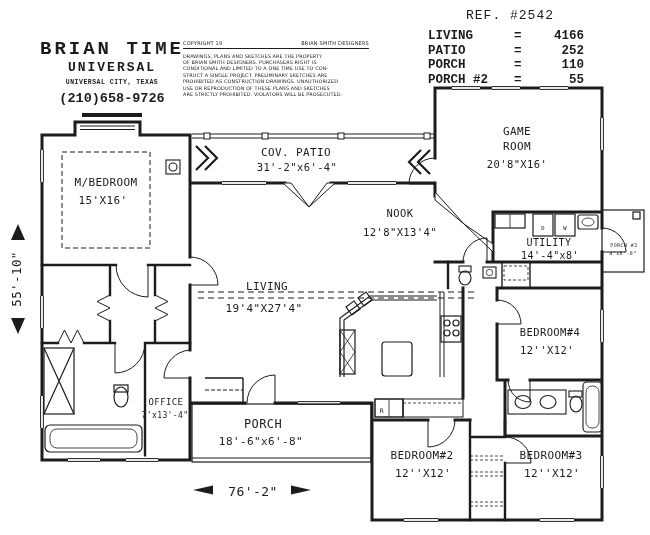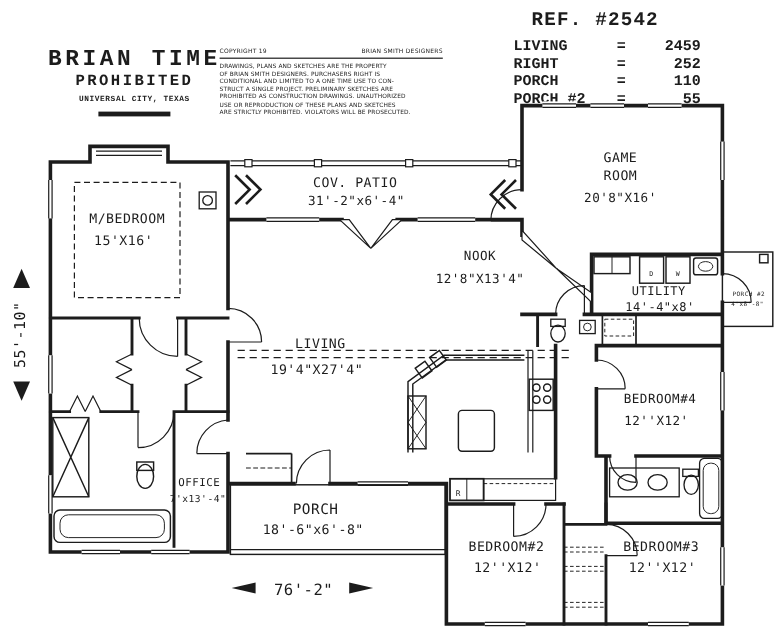--- a/index.html
+++ b/index.html
@@ -10,39 +10,40 @@
   .tb-name{font-size:19px;font-weight:bold;letter-spacing:3px;line-height:22px;white-space:nowrap;}
   .tb-sub{font-size:13px;font-weight:bold;letter-spacing:2px;line-height:16px;}
   .tb-city{font-size:6.5px;font-weight:bold;letter-spacing:.5px;line-height:9px;margin-top:2px;}
   .tb-phone{font-size:13.5px;font-weight:bold;line-height:17px;margin-top:3px;white-space:nowrap;}
   .tb-rule{width:60px;height:4px;background:#1c1c1c;margin:6px auto 0 auto;}
   .copyblock{position:absolute;left:183px;top:40px;width:186px;font-family:"DejaVu Sans",sans-serif;}
   .cb-head{display:flex;justify-content:space-between;font-size:5px;letter-spacing:.2px;
            border-bottom:1px solid #1c1c1c;padding-bottom:1.5px;margin-bottom:4px;}
   .cb-body span{display:block;font-size:4.9px;line-height:6.4px;letter-spacing:.1px;white-space:nowrap;}
   .refblock{position:absolute;left:428px;top:8px;width:172px;}
-  .ref-title{font-size:16px;font-weight:bold;letter-spacing:1px;margin-left:15px;margin-bottom:6px;white-space:nowrap;}
+  .ref-title{font-size:13px;font-weight:normal;letter-spacing:1px;margin-left:38px;margin-bottom:6px;white-space:nowrap;}
   .refrow{display:flex;font-size:12.5px;font-weight:bold;line-height:14.5px;white-space:nowrap;}
   .rl{width:86px;} .re{width:28px;} .rv{width:42px;text-align:right;}
   
   svg{position:absolute;left:0;top:0;}
   svg text{font-family:"DejaVu Sans Mono",monospace;fill:#1c1c1c;letter-spacing:.4px;}
   .t11{font-size:11px;} .t105{font-size:10.5px;} .t10{font-size:10px;} .t9{font-size:9px;}
   .t8{font-size:8px;} .t125{font-size:12.5px;} .t13{font-size:13px;} .t5{font-size:5px;}
   .t55{font-size:5.5px;} .t65{font-size:6.5px;} .t12{font-size:12px;}
 </style>
 </head>
 <body>
 
 <div id="stage">
 
   <div class="titleblock">
     <div class="tb-name">BRIAN TIME</div>
-    <div class="tb-sub">PROHIBITED</div>
+    <div class="tb-sub">UNIVERSAL</div>
     <div class="tb-city">UNIVERSAL CITY, TEXAS</div>
+    <div class="tb-phone">(210)658-9726</div>
     <div class="tb-rule"></div>
   </div>
 
   <div class="copyblock">
     <div class="cb-head">
       <span>COPYRIGHT 19</span>
       <span>BRIAN SMITH DESIGNERS</span>
     </div>
     <div class="cb-body">
       <span>DRAWINGS, PLANS AND SKETCHES ARE THE PROPERTY</span>
@@ -53,24 +54,24 @@
       <span>USE OR REPRODUCTION OF THESE PLANS AND SKETCHES</span>
       <span>ARE STRICTLY PROHIBITED.  VIOLATORS WILL BE PROSECUTED.</span>
     </div>
   </div>
 
   <div class="refblock">
     <div class="ref-title">REF. #2542</div>
     <div class="refrow">
       <span class="rl">LIVING</span>
       <span class="re">=</span>
-      <span class="rv">2459</span>
+      <span class="rv">4166</span>
     </div>
     <div class="refrow">
-      <span class="rl">RIGHT</span>
+      <span class="rl">PATIO</span>
       <span class="re">=</span>
       <span class="rv">252</span>
     </div>
     <div class="refrow">
       <span class="rl">PORCH</span>
       <span class="re">=</span>
       <span class="rv">110</span>
     </div>
     <div class="refrow">
       <span class="rl">PORCH #2</span>

